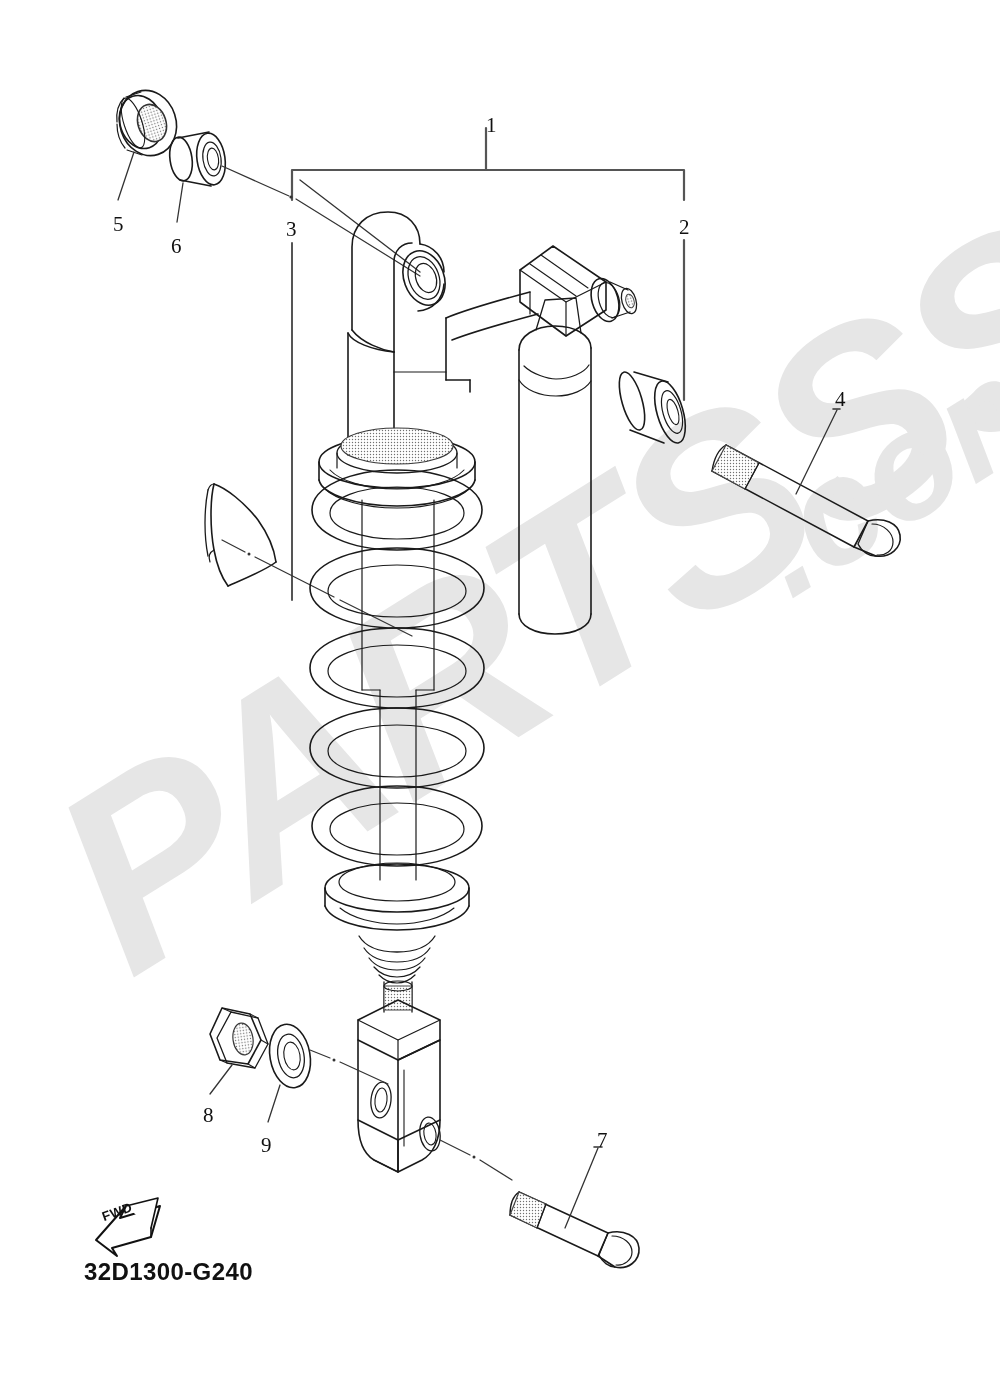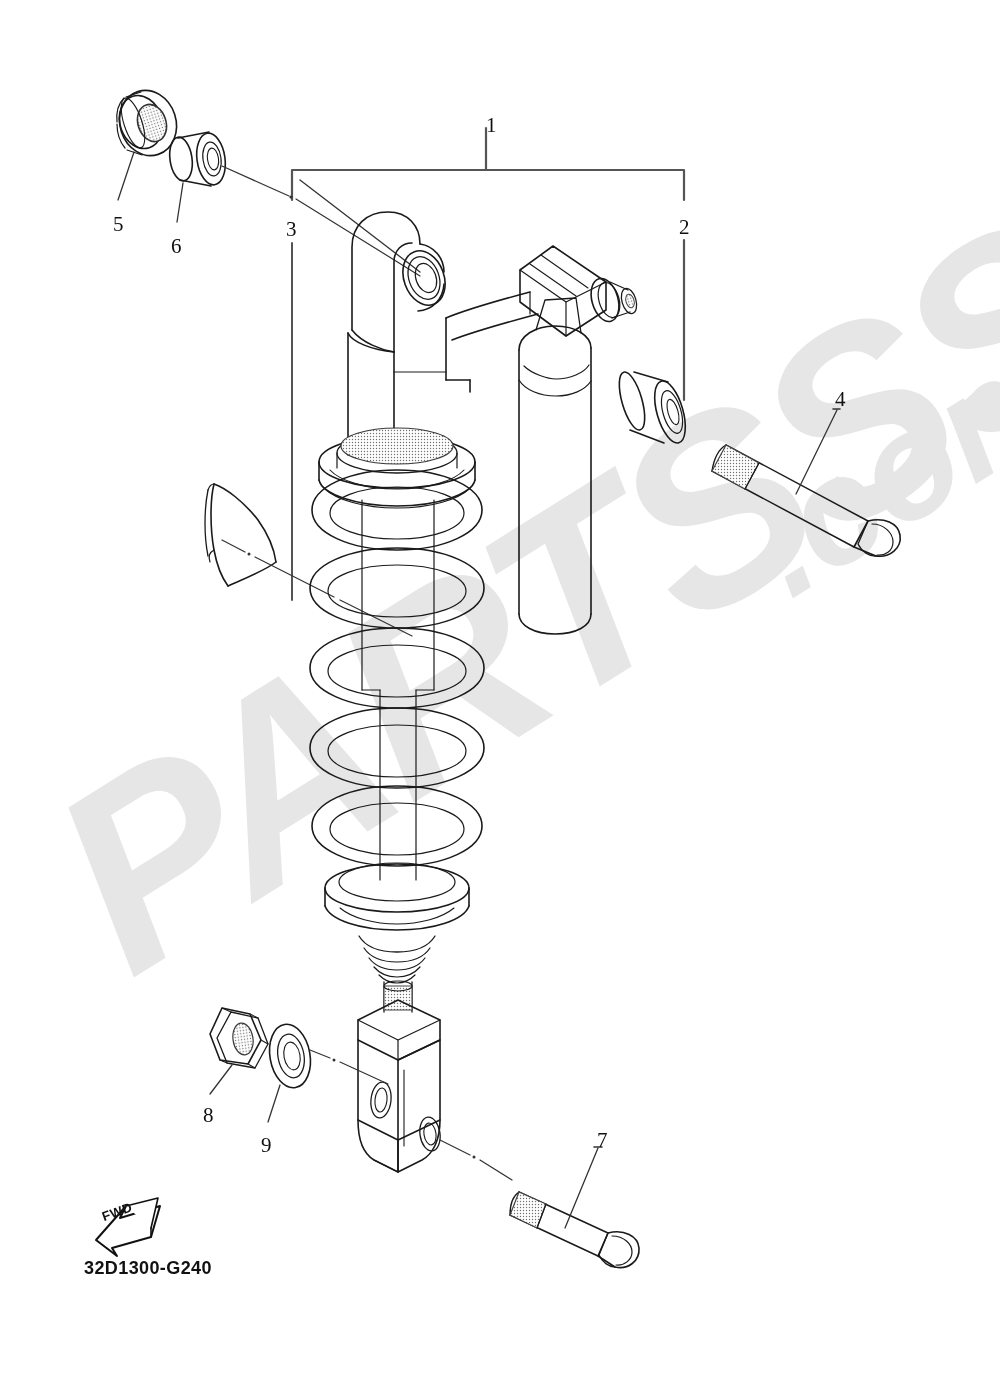--- a/index.html
+++ b/index.html
@@ -34,21 +34,21 @@
     color: #111111;
     line-height: 1;
     letter-spacing: 0;
     user-select: none;
   }
   #diagram-code {
     position: absolute;
     left: 84px;
     top: 1258px;
     font-family: "Liberation Sans", "DejaVu Sans", sans-serif;
-    font-size: 18px;
+    font-size: 24px;
     font-weight: 700;
     letter-spacing: 0.4px;
     color: #111111;
   }
   #fwd-label-text {
     position: absolute;
     left: 100px;
     top: 1210px;
     font-family: "Liberation Sans", "DejaVu Sans", sans-serif;
     font-size: 13px;

